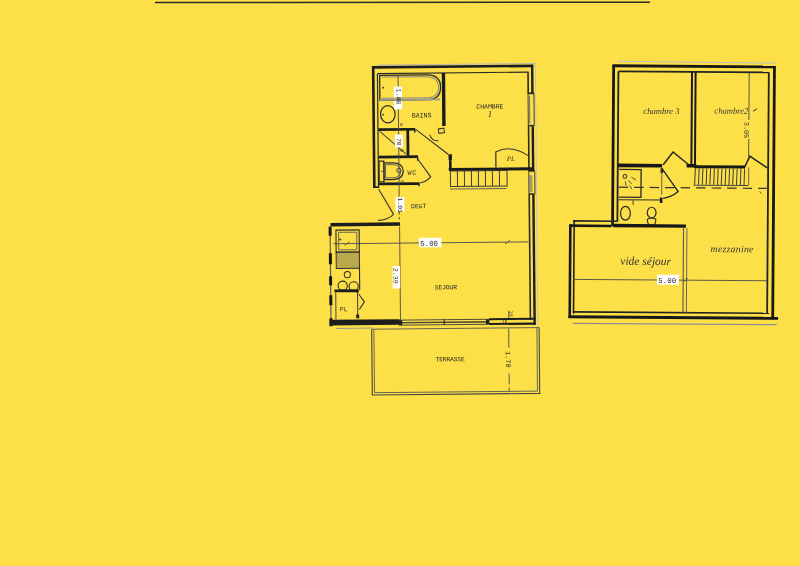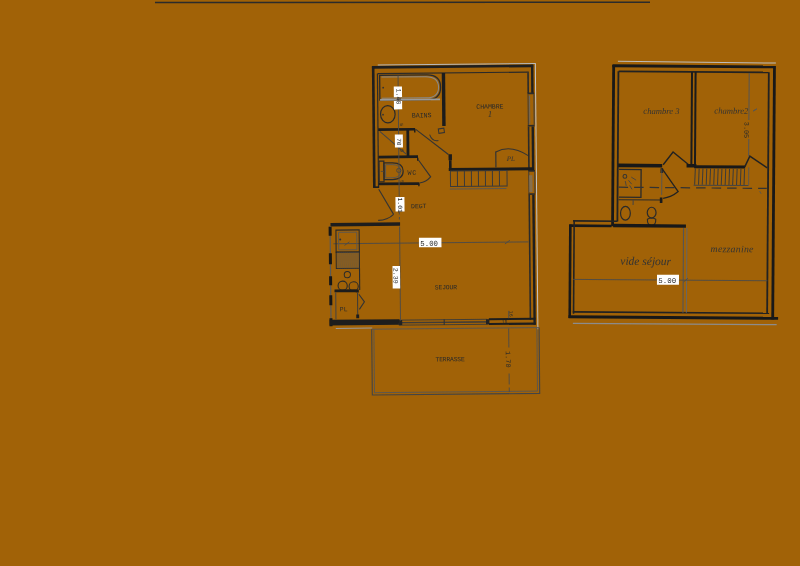--- a/index.html
+++ b/index.html
@@ -1,16 +1,16 @@
 <!DOCTYPE html>
 <html><head>
 <meta charset="utf-8">
 <style>
   html,body{margin:0;padding:0;background:#ffffff;}
-  #page{position:relative;width:800px;height:566px;background:#a16207;overflow:hidden;}
+  #page{position:relative;width:800px;height:566px;background:#fde047;overflow:hidden;}
   svg{position:absolute;left:0;top:0;}
   .mono{font-family:"Liberation Mono",monospace;fill:#2a2a2a;}
   .hand{font-family:"Liberation Serif",serif;font-style:italic;fill:#333;}
 </style>
 </head>
 <body>
 <div id="page">
 <svg width="800" height="566" viewBox="0 0 800 566" style="filter:blur(0.3px)">
 
 <g>

